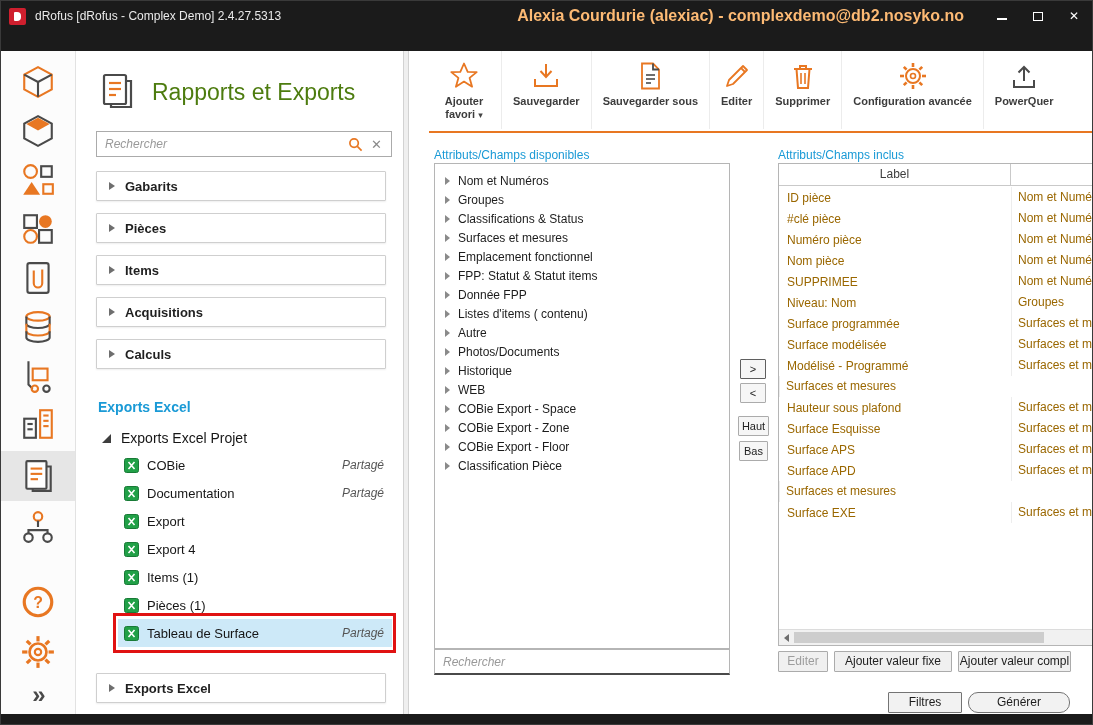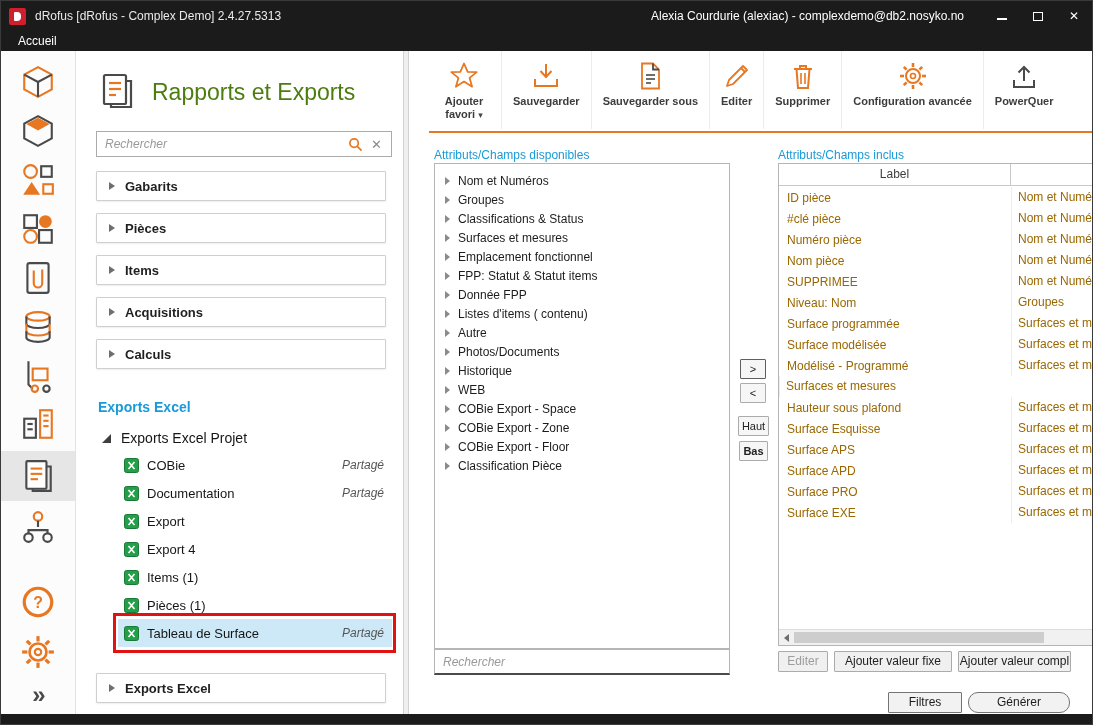--- a/index.html
+++ b/index.html
@@ -6,21 +6,21 @@
   html,body { width:1093px; height:725px; }
   body { font-family:"Liberation Sans","DejaVu Sans",sans-serif; font-size:12px; color:#222; background:#fff; }
   #app { position:relative; width:1093px; height:725px; overflow:hidden; background:#fff; border:1px solid #3a3a3a; }
 
   
   .header { position:absolute; left:0; top:0; width:100%; height:50px; background:#1b1b1b; color:#f2f2f2; }
   .title-row { position:relative; height:30px; display:flex; align-items:center; }
   .logo { width:17px; height:17px; background:#cf1f2e; margin-left:8px; border-radius:2px; position:relative; }
   .logo::after { content:""; position:absolute; left:5px; top:4px; width:7px; height:9px; background:#fff; border-radius:1px 4px 4px 1px; }
   .title-text { margin-left:9px; font-size:12px; color:#eaeaea; }
-  .user-text { position:absolute; right:128px; font-size:12px; color:#ffffff; }
+  .user-text { position:absolute; right:128px; font-size:16px; color:#fdba74;font-weight:bold; }
   .win-controls { position:absolute; right:0; top:0; height:30px; display:flex; }
   .win-btn { width:36px; height:30px; display:flex; align-items:center; justify-content:center; color:#fff; font-size:12px; cursor:default; }
   .glyph-min { width:10px; border-bottom:2px solid #fff; margin-top:6px; }
   .glyph-max { width:10px; height:9px; border:1.5px solid #fff; }
   .tab-row { height:20px; display:flex; align-items:center; }
   .ribbon-tab { margin-left:17px; font-size:12px; color:#fff; }
 
   
   .iconbar { position:absolute; left:0; top:50px; width:75px; height:663px; background:#fcfcfc; border-right:1px solid #e2e2e2; }
   .nav-slot { position:absolute; left:0; width:74px; height:46px; display:flex; align-items:center; justify-content:center; }
@@ -113,23 +113,20 @@
       <div class="win-controls">
         <span class="win-btn">
             <span class="glyph-min"></span>
           </span>
         <span class="win-btn">
             <span class="glyph-max"></span>
           </span>
         <span class="win-btn">✕</span>
       </div>
     </div>
-    <div class="tab-row">
-      <span class="ribbon-tab">Accueil</span>
-    </div>
   </div>
 
   <div class="iconbar">
     <div class="nav-slot" style="top:8px">
       <svg viewBox="0 0 34 34">
           <polygon points="17,3 30,10 30,24 17,31 4,24 4,10" fill="none" stroke="#e87722" stroke-width="2"></polygon>
           <polyline points="4,10 17,17 30,10" fill="none" stroke="#4a4a4a" stroke-width="2"></polyline>
           <line x1="17" y1="17" x2="17" y2="31" stroke="#4a4a4a" stroke-width="2"></line>
         </svg>
     </div>
@@ -509,21 +506,21 @@
           <span class="a-label">Classification Pièce</span>
         </div>
     </div>
     <div class="avail-search">
       <input type="text" placeholder="Rechercher" style="">
     </div>
 
     <div class="xfer-btn primary" style="left:331px; top:308px; width:26px; height:20px;">&gt;</div>
     <div class="xfer-btn" style="left:331px; top:332px; width:26px; height:20px;">&lt;</div>
     <div class="xfer-btn" style="left:329px; top:365px; width:31px; height:20px;">Haut</div>
-    <div class="xfer-btn" style="left:330px; top:390px; width:29px; height:20px;font-weight:bold;">Bas</div>
+    <div class="xfer-btn" style="left:330px; top:390px; width:29px; height:20px;">Bas</div>
 
     <div class="incl-panel">
       <div class="incl-header">
         <span class="h1">Label</span>
         <span class="h2"></span>
       </div>
       <div class="incl-body">
         <div class="incl-row">
             <span class="c1">ID pièce</span>
             <span class="c2">Nom et Numéros</span>
@@ -573,21 +570,20 @@
           </div>
         <div class="incl-row">
             <span class="c1">Surface APS</span>
             <span class="c2">Surfaces et mesures</span>
           </div>
         <div class="incl-row">
             <span class="c1">Surface APD</span>
             <span class="c2">Surfaces et mesures</span>
           </div>
         <div class="incl-row">
-            <span class="c1">Surface PRO</span>
             <span class="c2">Surfaces et mesures</span>
           </div>
         <div class="incl-row">
             <span class="c1">Surface EXE</span>
             <span class="c2">Surfaces et mesures</span>
           </div>
       </div>
       <div class="incl-hscroll">
         <span class="sb-arrow left">
             <span class="arr-l"></span>

